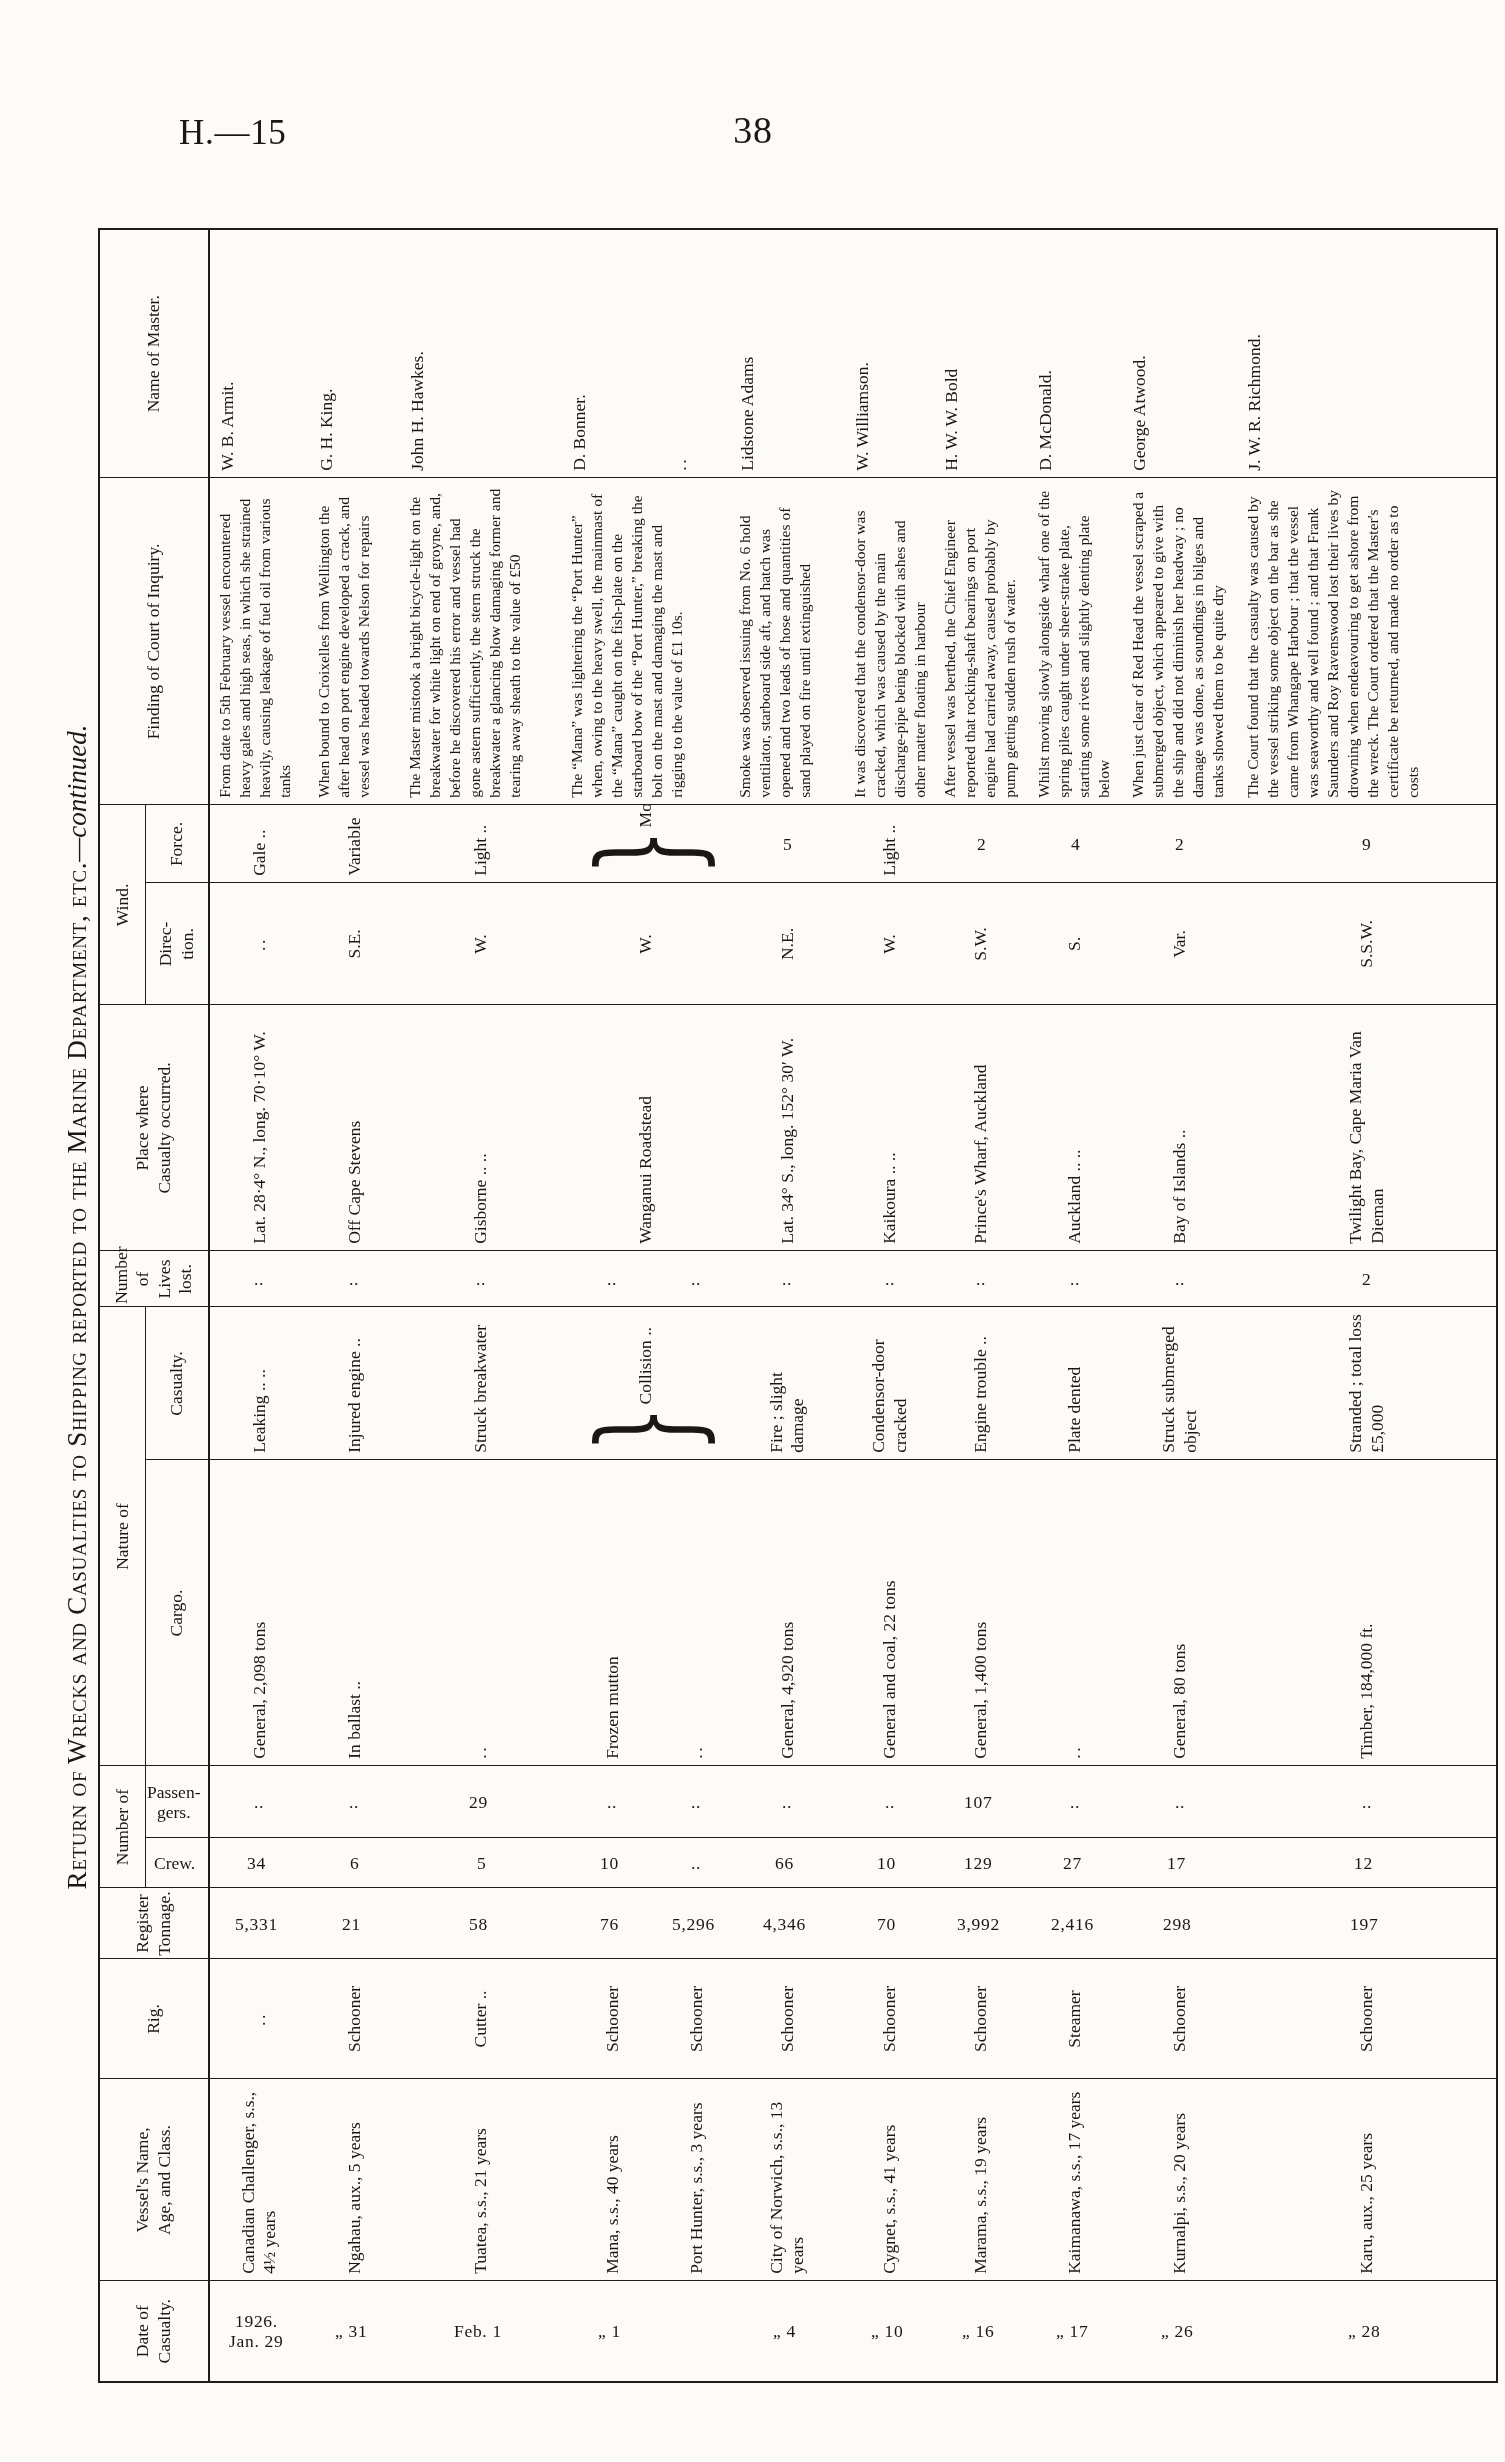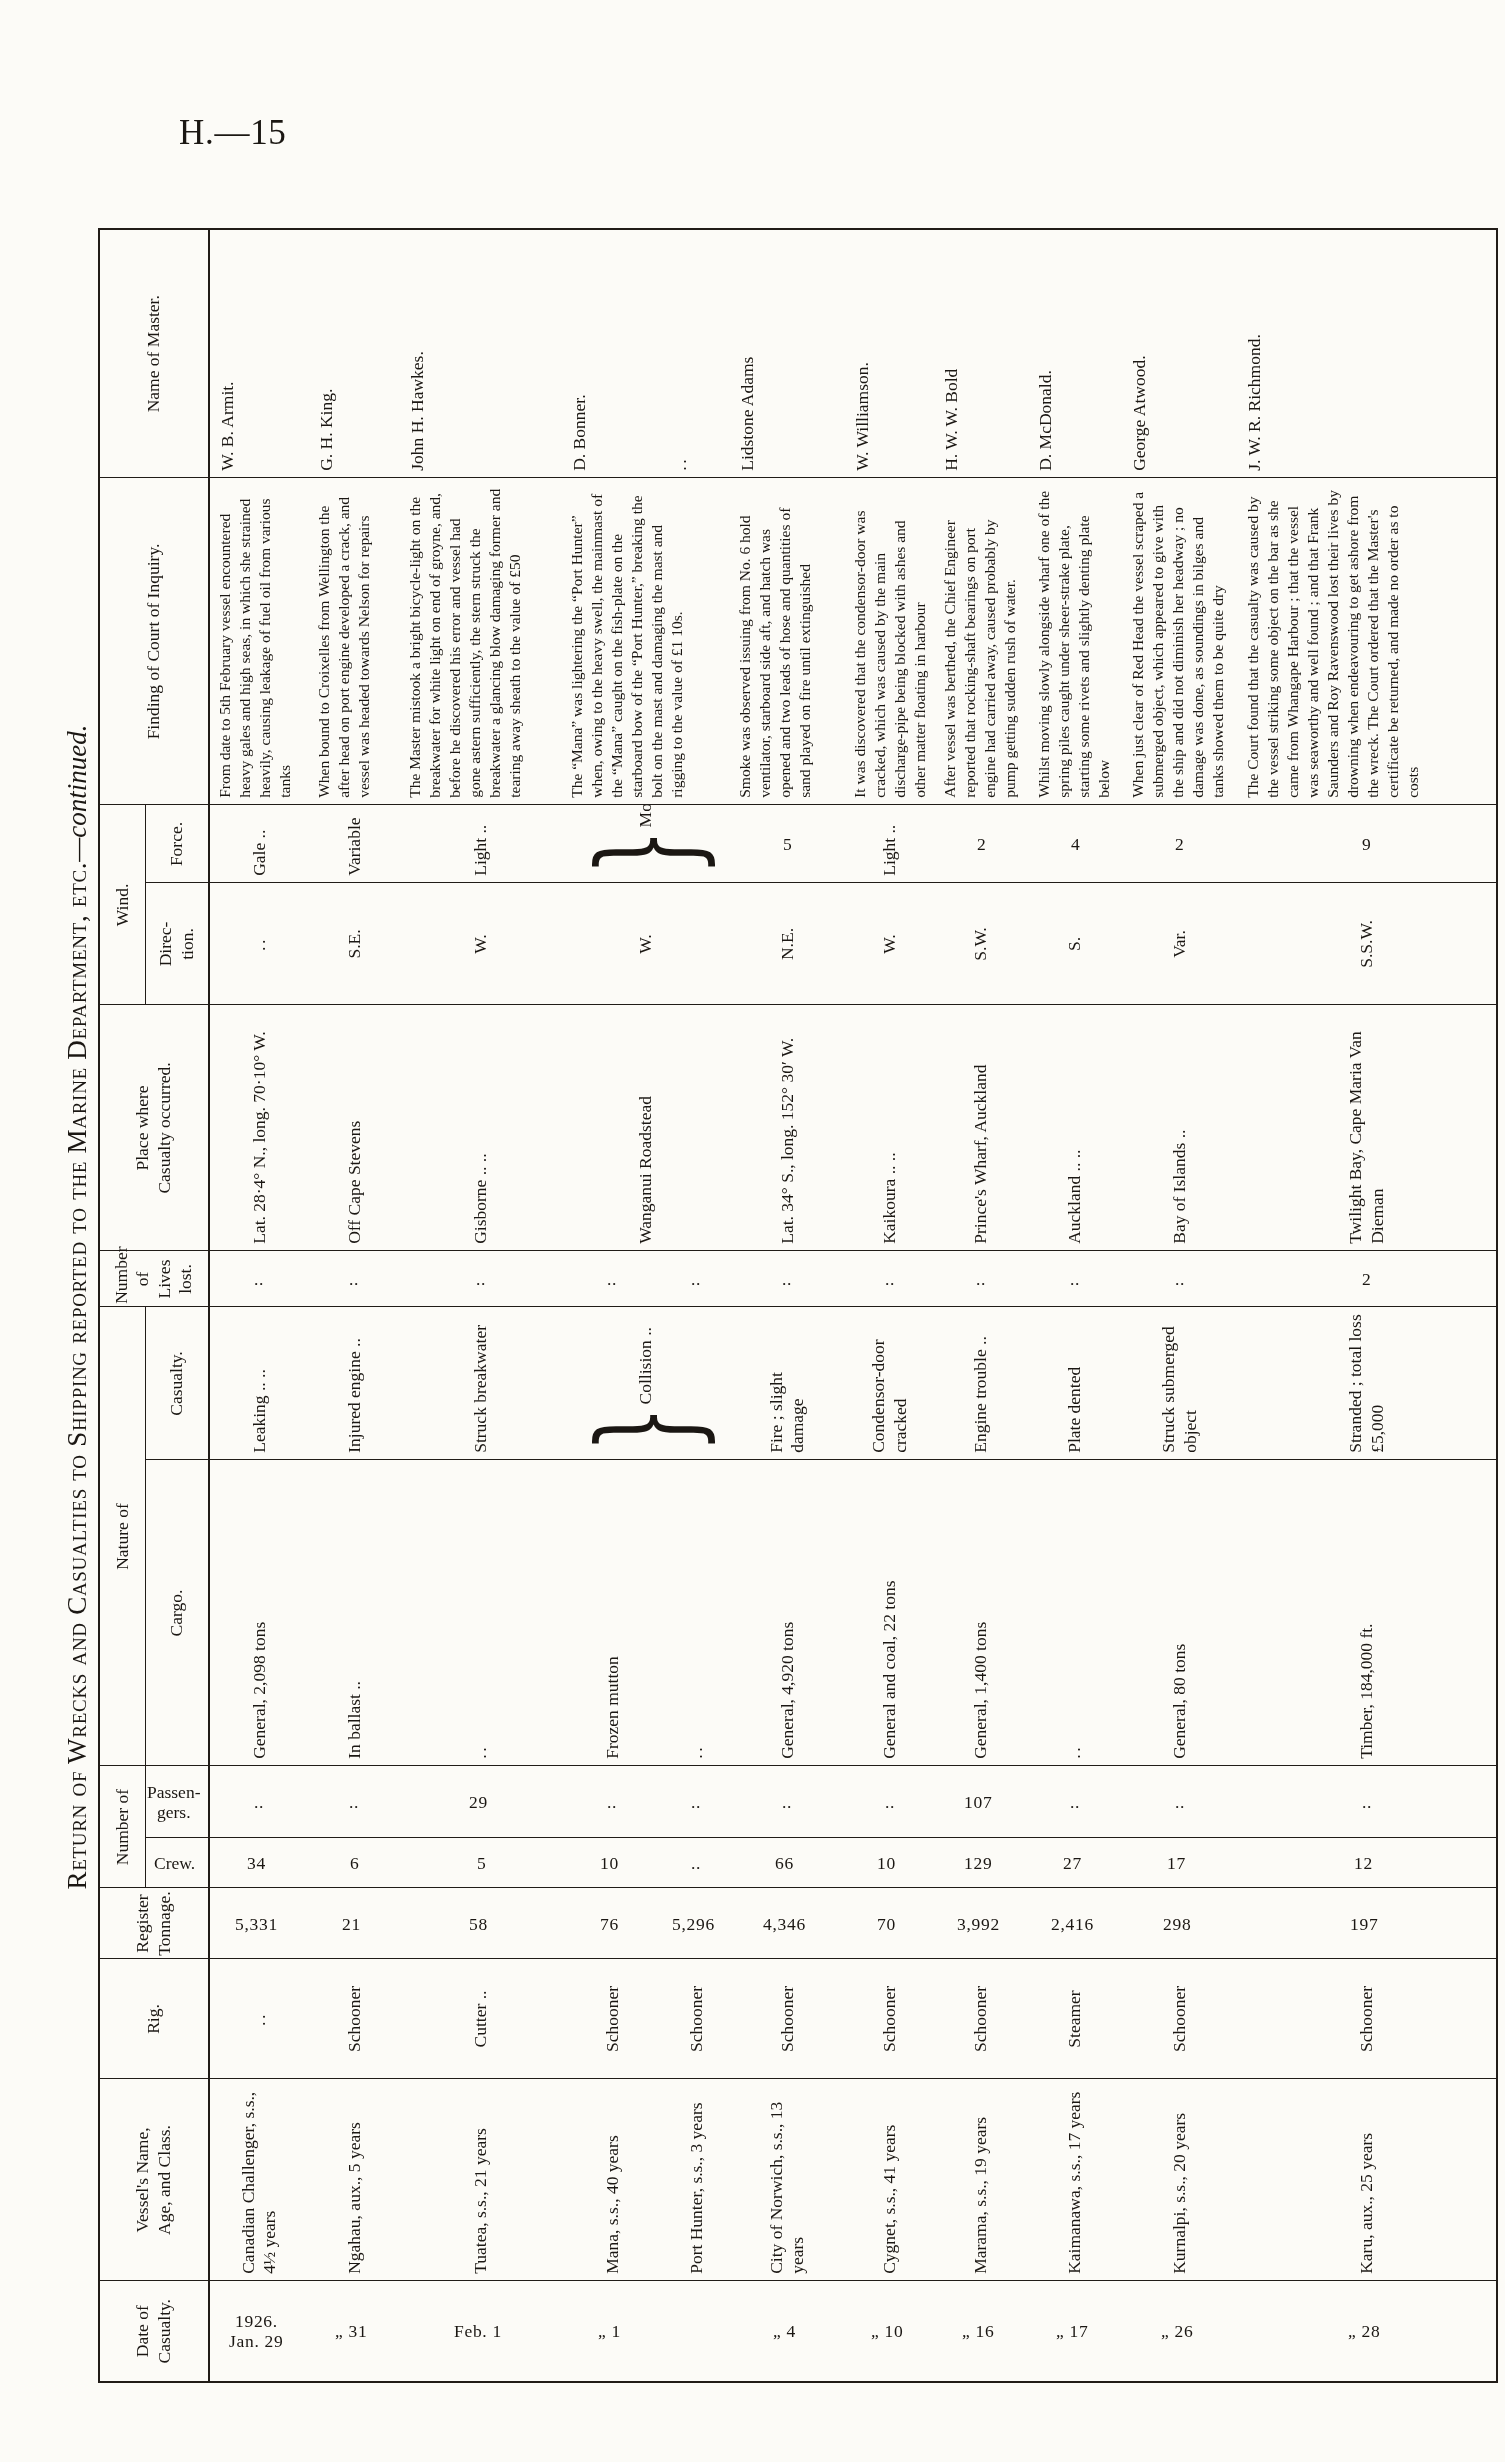--- a/index.html
+++ b/index.html
@@ -62,20 +62,21 @@
     font-size:74px;line-height:1;display:inline-block;
     transform:scaleY(1.8);margin-right:1.3px;font-family:"DejaVu Serif",serif;
   }
   .dots{letter-spacing:2.7px;}
 </style>
 </head>
 <body>
 
 <div class="sheet">
   <div class="pagehead docref">H.—15</div>
+  <div class="pagehead pagenum">38</div>
 
   <div class="rot">
     <div class="tbl-title">
       <span class="sc">Return of Wrecks and Casualties to Shipping reported to the Marine Department, etc.</span><span class="cont">—continued.</span>
     </div>
     <table class="cas">
       <colgroup>
           <col style="width: 101px;">
           <col style="width: 202px;">
           <col style="width: 120px;">

